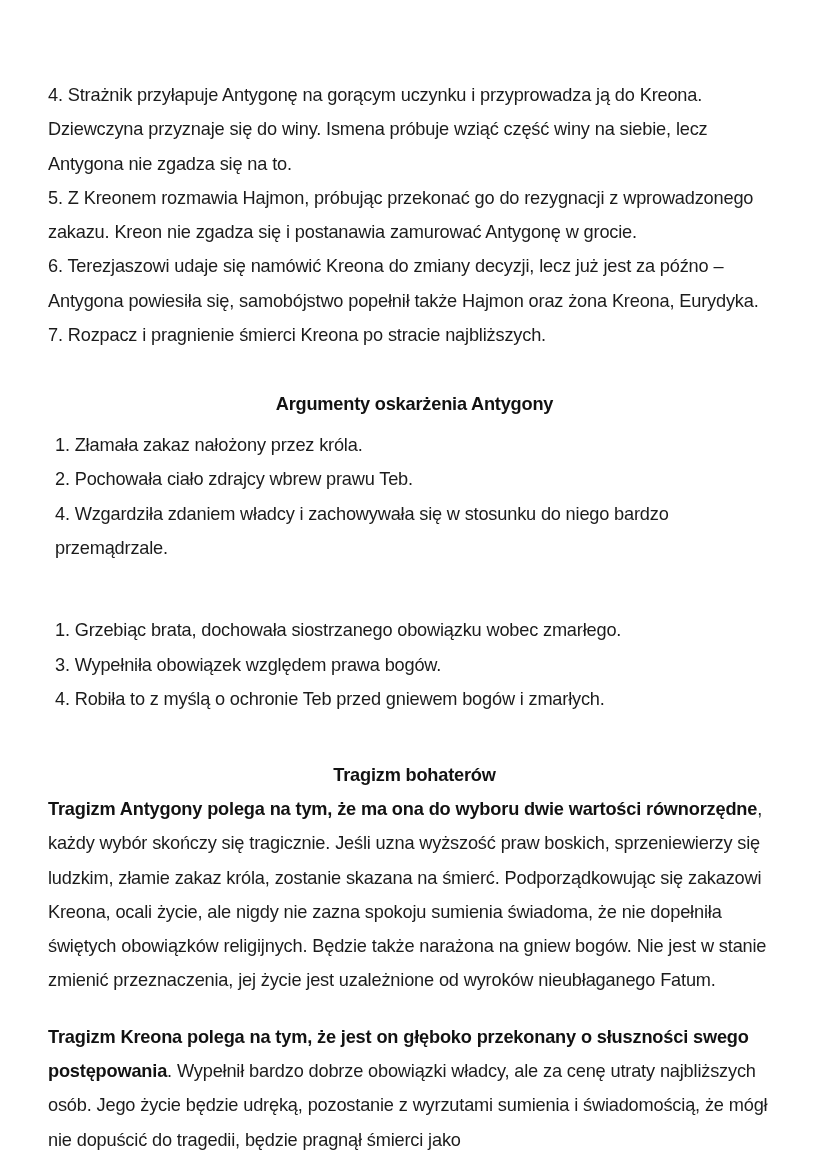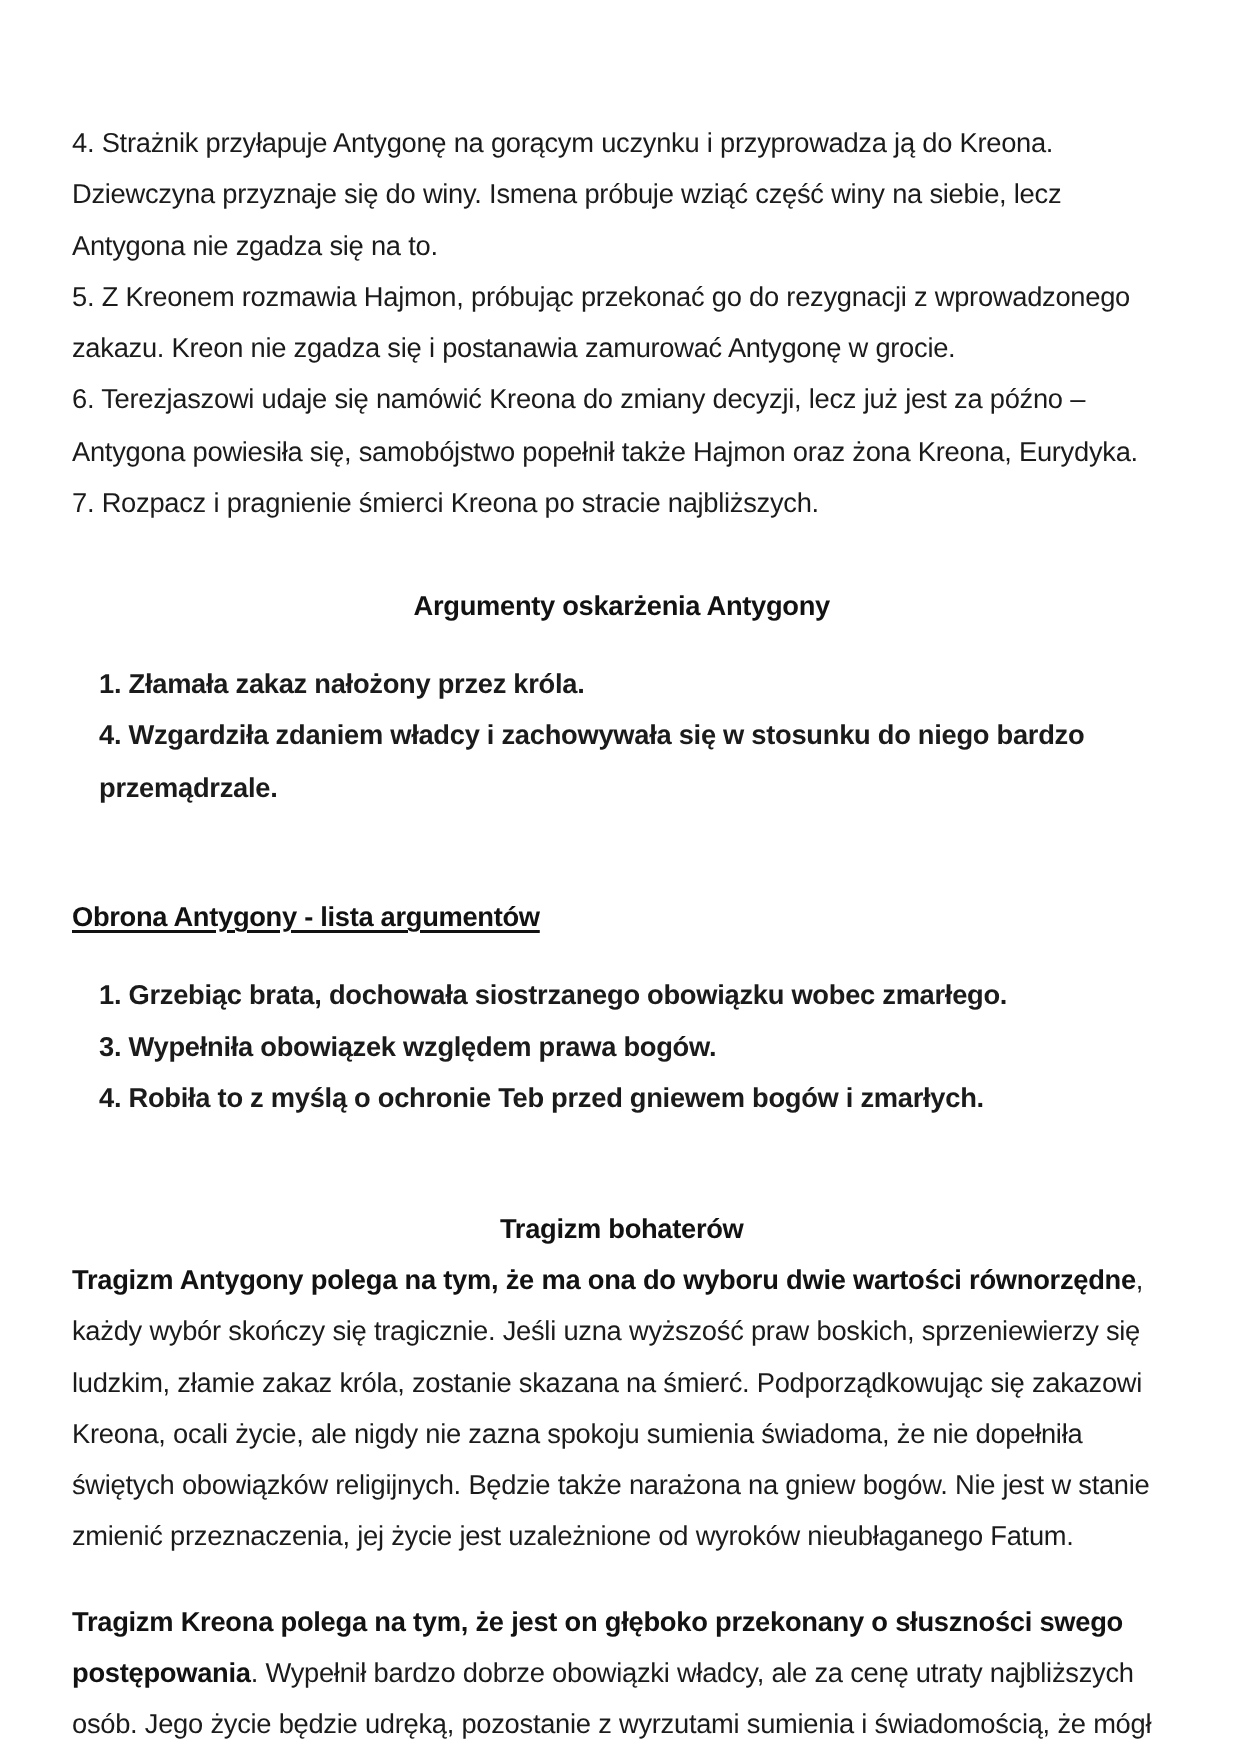--- a/index.html
+++ b/index.html
@@ -62,24 +62,23 @@
     margin: 0;
     text-decoration: underline;
     text-decoration-thickness: 2px;
     text-underline-offset: 3px;
   }
   .lead {
     font-weight: bold;
     color: #121212;
   }
   .list {
-    margin: 18px;
+    margin: 7px;
     padding: 0;
     list-style: none;
-    font-weight: bold;
   }
   .list li {
     font-size: 18.2px;
     line-height: 34.3px;
     letter-spacing: -0.18px;
     color: #1b1b1b;
     margin: 0;
   }
 </style>
 </head>
@@ -91,26 +90,26 @@
     <p class="para">4. Strażnik przyłapuje Antygonę na gorącym uczynku i przyprowadza ją do Kreona. Dziewczyna przyznaje się do winy. Ismena próbuje wziąć część winy na siebie, lecz Antygona nie zgadza się na to.</p>
     <p class="para">5. Z Kreonem rozmawia Hajmon, próbując przekonać go do rezygnacji z wprowadzonego zakazu. Kreon nie zgadza się i postanawia zamurować Antygonę w grocie.</p>
     <p class="para">6. Terezjaszowi udaje się namówić Kreona do zmiany decyzji, lecz już jest za późno – Antygona powiesiła się, samobójstwo popełnił także Hajmon oraz żona Kreona, Eurydyka.</p>
     <p class="para">7. Rozpacz i pragnienie śmierci Kreona po stracie najbliższych.</p>
 
     <div class="blank"></div>
 
     <h2 class="heading">Argumenty oskarżenia Antygony</h2>
     <ul class="list">
       <li>1. Złamała zakaz nałożony przez króla.</li>
+      <li>2. Pochowała ciało zdrajcy wbrew prawu Teb.</li>
       <li>4. Wzgardziła zdaniem władcy i zachowywała się w stosunku do niego bardzo przemądrzale.</li>
     </ul>
 
     <div class="blank"></div>
 
-    <h2 class="heading-underline">Obrona Antygony - lista argumentów</h2>
     <ul class="list">
       <li>1. Grzebiąc brata, dochowała siostrzanego obowiązku wobec zmarłego.</li>
       <li>3. Wypełniła obowiązek względem prawa bogów.</li>
       <li>4. Robiła to z myślą o ochronie Teb przed gniewem bogów i zmarłych.</li>
     </ul>
 
     <div class="blank"></div>
 
     <h2 class="heading">Tragizm bohaterów</h2>
 

